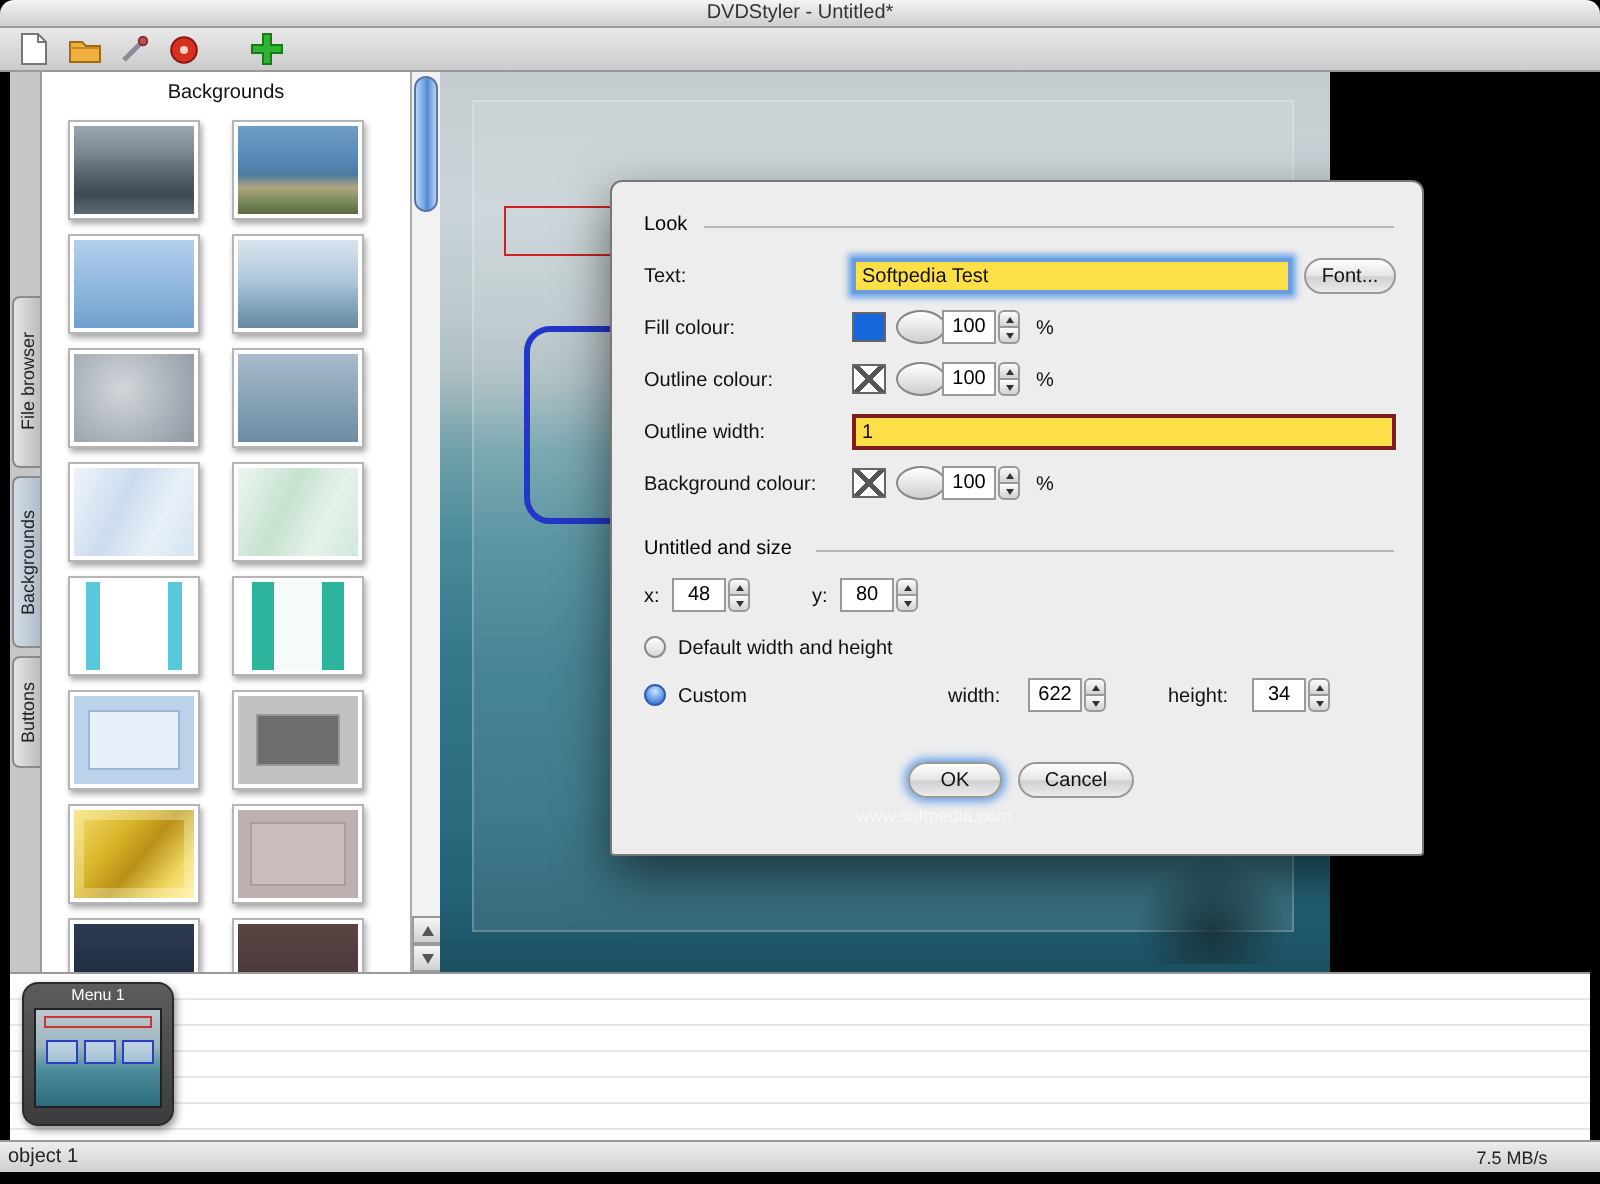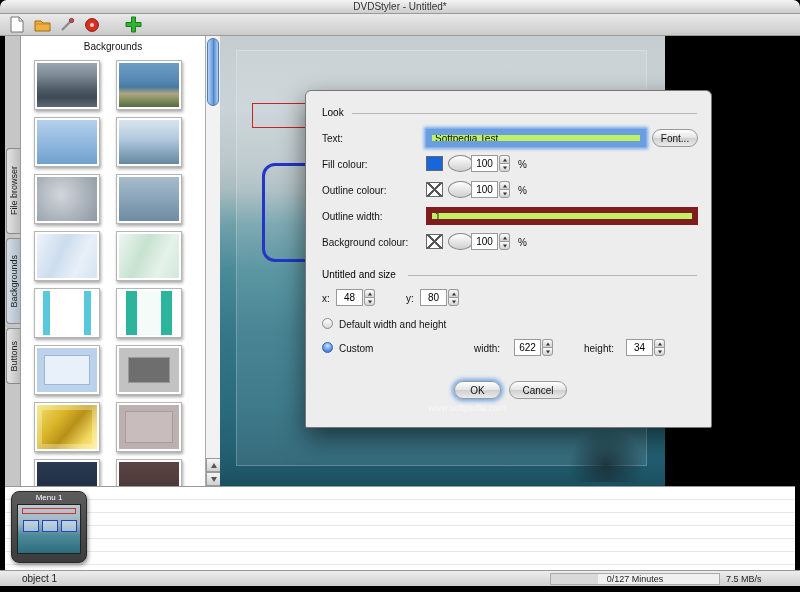--- a/index.html
+++ b/index.html
@@ -79,21 +79,21 @@
   .dlg-titlebar{height:18px;background:linear-gradient(#fafafa,#cecece);border-bottom:1px solid #9a9a9a;
     border-radius:5px 5px 0 0;position:relative;text-align:center;font-size:10px;line-height:18px;color:#222}
   .lights{position:absolute;left:7px;top:4px;display:flex;gap:5px}
   .light{width:9px;height:9px;border-radius:50%;border:1px solid rgba(0,0,0,.3)}
   .light.red{background:radial-gradient(circle at 35% 30%,#ffa79e,#e8463a)}
   .light.dim{background:radial-gradient(circle at 35% 30%,#ececec,#b6b6b6)}
   .dlg-body{position:relative;height:319px}
   .lbl{position:absolute;font-size:10px;color:#111;white-space:nowrap}
   .grp-label{position:absolute;font-size:10px;color:#000}
   .grp-line{position:absolute;height:1px;background:#b8b8b8}
-  .txt{position:absolute;height:18px;border:6px solid #7f1d1d;background:#bef264;
+  .txt{position:absolute;height:18px;border:2px solid #7f1d1d;background:#fde047;
     font:10px "Liberation Sans",sans-serif;padding:0 3px;color:#111}
   .txt.focus{border-color:#6a9ede;box-shadow:0 0 3px 2px rgba(100,160,235,.9)}
   .aqua-btn{position:absolute;height:18px;border:1px solid #999;border-radius:9px;
     background:linear-gradient(#ffffff,#e4e4e4 50%,#d0d0d0 52%,#ebebeb);
     font:10px "Liberation Sans",sans-serif;color:#111;line-height:15px;text-align:center}
   .aqua-btn.ok{box-shadow:0 0 4px 2px rgba(95,155,230,.9)}
   .swatch-wrap{position:absolute;width:17px;height:15px;border:1px solid #666;background:#fff}
   .swatch-inner{display:block;width:100%;height:100%}
   .swatch-none{display:block;width:100%;height:100%;background:
     linear-gradient(45deg,transparent 44%,#555 44%,#555 56%,transparent 56%),
@@ -128,24 +128,24 @@
   .menu-label{height:12px;font-size:8px;line-height:12px;text-align:center;color:#fff}
   .menu-screen{margin:0 5px;height:50px;border:1px solid #222;position:relative;
     background:linear-gradient(180deg,#bcc9d1 0%,#9cb5bf 38%,#4e8c9a 62%,#2d6c7e 100%)}
   .ms-red{position:absolute;left:4px;right:4px;top:3px;height:6px;border:1px solid #c33}
   .ms-boxes{position:absolute;left:5px;top:15px;display:flex;gap:3px}
   .ms-boxes span{width:16px;height:12px;border:1px solid #2a3fc4;background:rgba(220,235,255,.5)}
 
   
   .statusbar{position:absolute;left:0;top:570px;width:800px;height:16px;border-top:1px solid #999;
     background:linear-gradient(#ededed,#cfcfcf);display:flex;align-items:center;font-size:10px;color:#222}
-  .sb-left{flex:1;padding-left:22px}
+  .sb-left{flex:1;padding-left:4px}
   .sb-minutes{width:170px;height:12px;border:1px solid #aaa;font-size:9px;line-height:11px;text-align:center;
     background:linear-gradient(90deg,#d9d9d9 0 28%,#f0f0f0 28%);margin-right:6px}
-  .sb-speed{width:74px;text-align:left;padding-right:14px;font-size:9px}
+  .sb-speed{width:74px;text-align:center;padding-right:14px;font-size:9px}
 </style>
 </head>
 <body>
 
 <div class="titlebar">
   <span>DVDStyler - Untitled*</span>
 </div>
 
 <div class="toolbar">
   <span class="tb-icon">
@@ -381,15 +381,14 @@
           <span></span>
           <span></span>
           <span></span>
         </div>
     </div>
   </div>
 </div>
 
 <div class="statusbar">
   <span class="sb-left">object 1</span>
-  <span class="sb-minutes">0/127 Minutes</span>
   <span class="sb-speed">7.5 MB/s</span>
 </div>
 
 </body></html>

